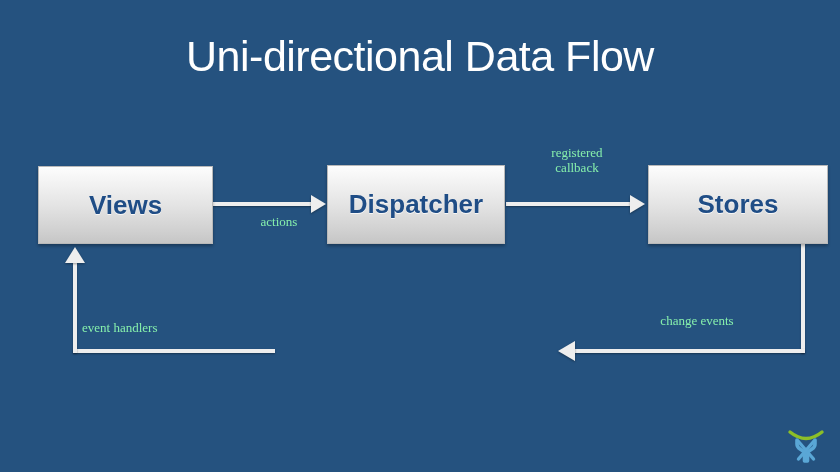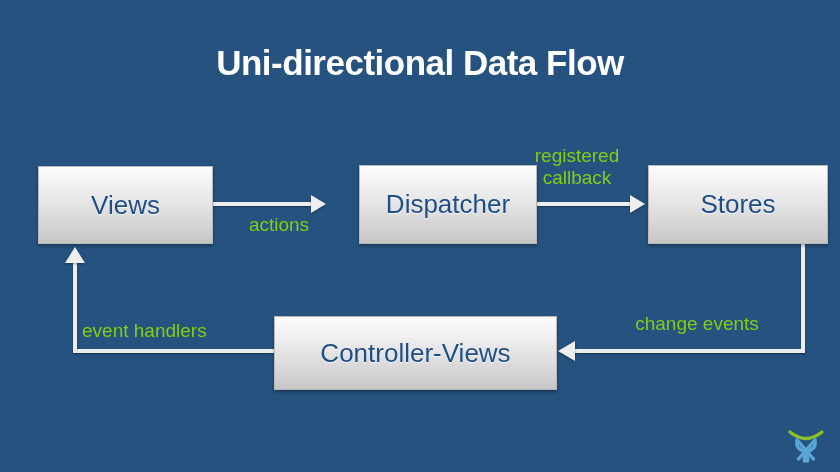--- a/index.html
+++ b/index.html
@@ -14,26 +14,26 @@
     background: #25527f;
     overflow: hidden;
     font-family: "Liberation Sans", sans-serif;
     box-sizing: border-box;
   }
 
   
   #title {
     position: absolute;
     left: 0;
-    top: 44px;
+    top: 33px;
     width: 840px;
     text-align: center;
     color: #ffffff;
-    font-size: 35px;
-    font-weight: bold;
+    font-size: 43px;
+    font-weight: normal;
     letter-spacing: -0.5px;
     line-height: 1.1;
     white-space: nowrap;
   }
 
   
   .node {
     position: absolute;
     background: linear-gradient(to bottom,
                 #fdfdfd 0%,
@@ -43,29 +43,29 @@
                 #c6c6c6 100%);
     border: 1px solid #b9b9b9;
     box-sizing: border-box;
     box-shadow: 0 2px 3px rgba(0,0,0,0.30);
     display: flex;
     align-items: center;
     justify-content: center;
   }
   .node-label {
     color: #1f4d86;
-    font-weight: normal;
+    font-weight: bold;
     font-size: 26px;
     letter-spacing: 0px;
     text-shadow: 0 1px 0 rgba(255,255,255,0.75);
     white-space: nowrap;
   }
 
   #node-views        { left: 38px;  top: 166px; width: 175px; height: 78px; }
-  #node-dispatcher   { left: 327px; top: 165px; width: 178px; height: 79px; margin-left: 32px; }
+  #node-dispatcher   { left: 327px; top: 165px; width: 178px; height: 79px; }
   #node-stores       { left: 648px; top: 165px; width: 180px; height: 79px; justify-content: center; }
   #node-controller   { left: 274px; top: 316px; width: 283px; height: 74px; }
 
   
   .hline, .vline {
     position: absolute;
     background: #eeeeee;
     box-shadow: 0 1px 2px rgba(0,0,0,0.35);
   }
   .hline { height: 4px; }
@@ -88,25 +88,26 @@
   }
   .arrow-u {
     border-left: 10px solid transparent;
     border-right: 10px solid transparent;
     border-bottom: 16px solid #eeeeee;
   }
 
   
   .edge-label {
     position: absolute;
-    color: #84cc16;
-    font-size: 19px;
+    color: #86efac;
+    font-size: 13px;
     line-height: 1.18;
     white-space: pre-line;
     text-align: center;
+    font-family: Liberation Serif, serif;
   }
   #label-actions   { left: 227px; top: 170px; width: 104px; margin-top: 44px; }
   #label-callback  { left: 508px; top: 145px; width: 138px; }
   #label-event     { left: 82px;  top: 320px; width: 156px; text-align: left; }
   #label-change    { left: 617px; top: 313px; width: 160px; text-align: center; }
 
   
   #logo {
     position: absolute;
     left: 786px;
@@ -146,23 +147,20 @@
   </div>
 
   <div class="node" id="node-dispatcher">
     <span class="node-label">Dispatcher</span>
   </div>
 
   <div class="node" id="node-stores">
     <span class="node-label">Stores</span>
   </div>
 
-  <div class="node" id="node-controller">
-    <span class="node-label">Controller-Views</span>
-  </div>
 
   <div id="logo">
     <svg width="40" height="36" viewBox="0 0 40 36" xmlns="http://www.w3.org/2000/svg">
       <path d="M4 4 Q20 17 36 4" fill="none" stroke="#8cbf28" stroke-width="3.4" stroke-linecap="round"></path>
       <path d="M11 12 L11 16 Q11 19 14 21 L18.5 24 L18.5 33 L21.5 33 L21.5 24 L26 21 Q29 19 29 16 L29 12" fill="none" stroke="#5aa7d6" stroke-width="3.6" stroke-linecap="round" stroke-linejoin="round"></path>
       <path d="M12 13 L27.5 31" fill="none" stroke="#5aa7d6" stroke-width="3.4" stroke-linecap="round"></path>
       <path d="M28 13 L12.5 31" fill="none" stroke="#5aa7d6" stroke-width="3.4" stroke-linecap="round"></path>
     </svg>
   </div>
 

